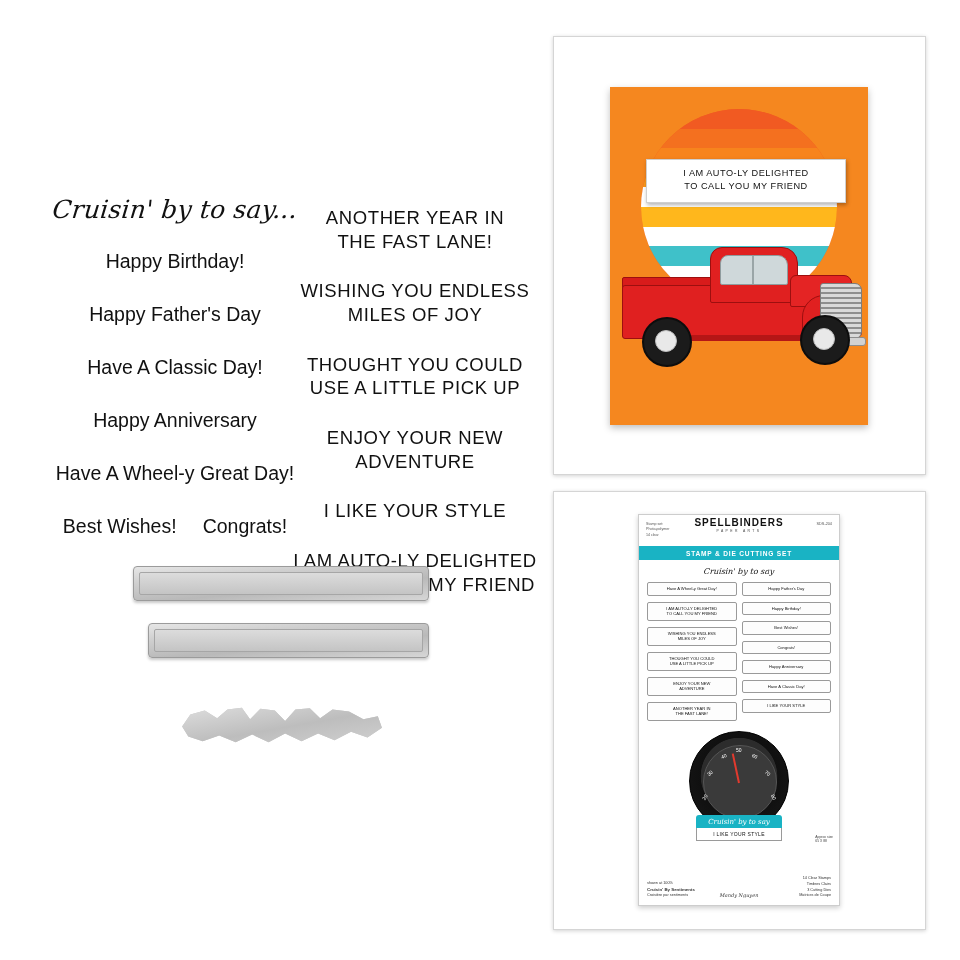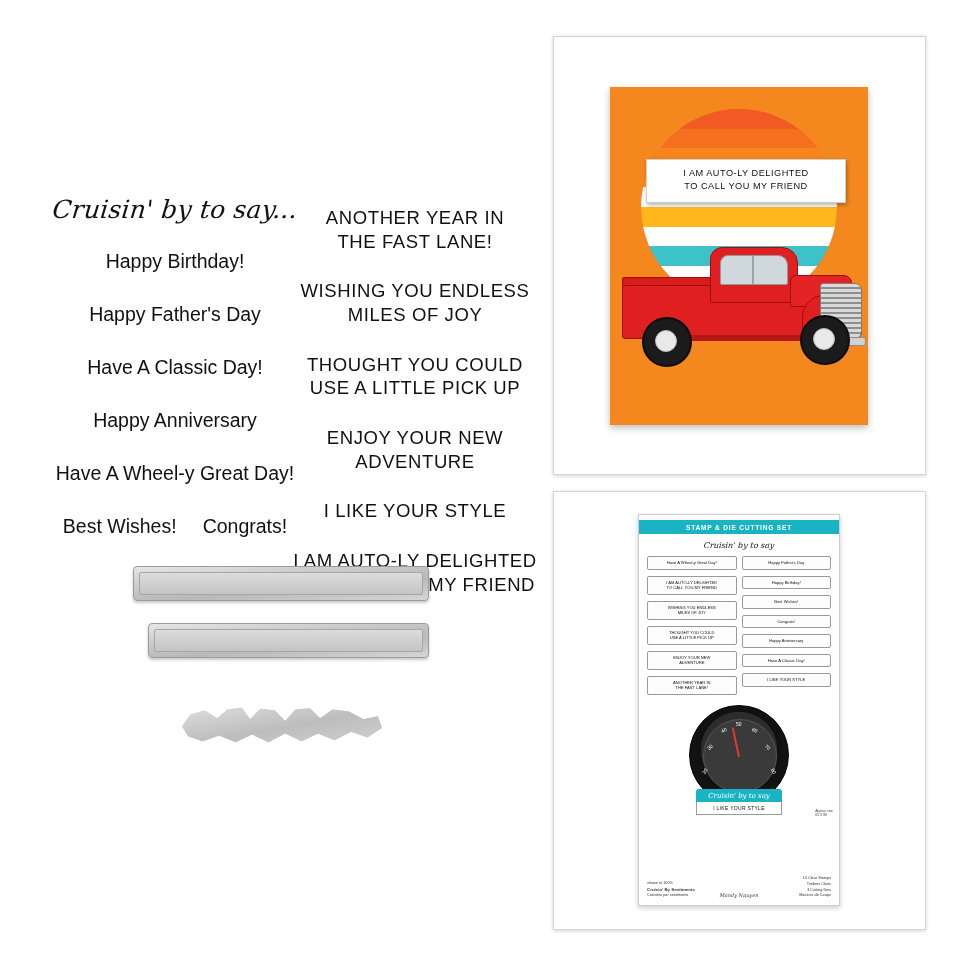--- a/index.html
+++ b/index.html
@@ -291,20 +291,28 @@
       </div>
       <div class="greeting">
         <div>I AM AUTO-LY DELIGHTED</div>
         <div>TO CALL YOU MY FRIEND</div>
       </div>
     </div>
   </div>
 
   <div class="photo" id="photo-pack">
     <div class="pack">
+      <div class="pack-top">
+        <div class="pack-topline">Stamp set:<br>Photo-polymer<br>14 clear</div>
+        <div class="pack-sku">SDS-204</div>
+        <div class="brand">
+          <span>SPELLBINDERS</span>
+          <small>PAPER ARTS</small>
+        </div>
+      </div>
       <div class="band">STAMP &amp; DIE CUTTING SET</div>
       <div class="pack-script">Cruisin' by to say</div>
 
       <div class="chips">
         <div class="chip-col">
           <div class="chip">Have A Wheel-y Great Day!</div>
           <div class="chip">I AM AUTO-LY DELIGHTED<br>TO CALL YOU MY FRIEND</div>
           <div class="chip">WISHING YOU ENDLESS<br>MILES OF JOY</div>
           <div class="chip">THOUGHT YOU COULD<br>USE A LITTLE PICK UP</div>
           <div class="chip">ENJOY YOUR NEW<br>ADVENTURE</div>

